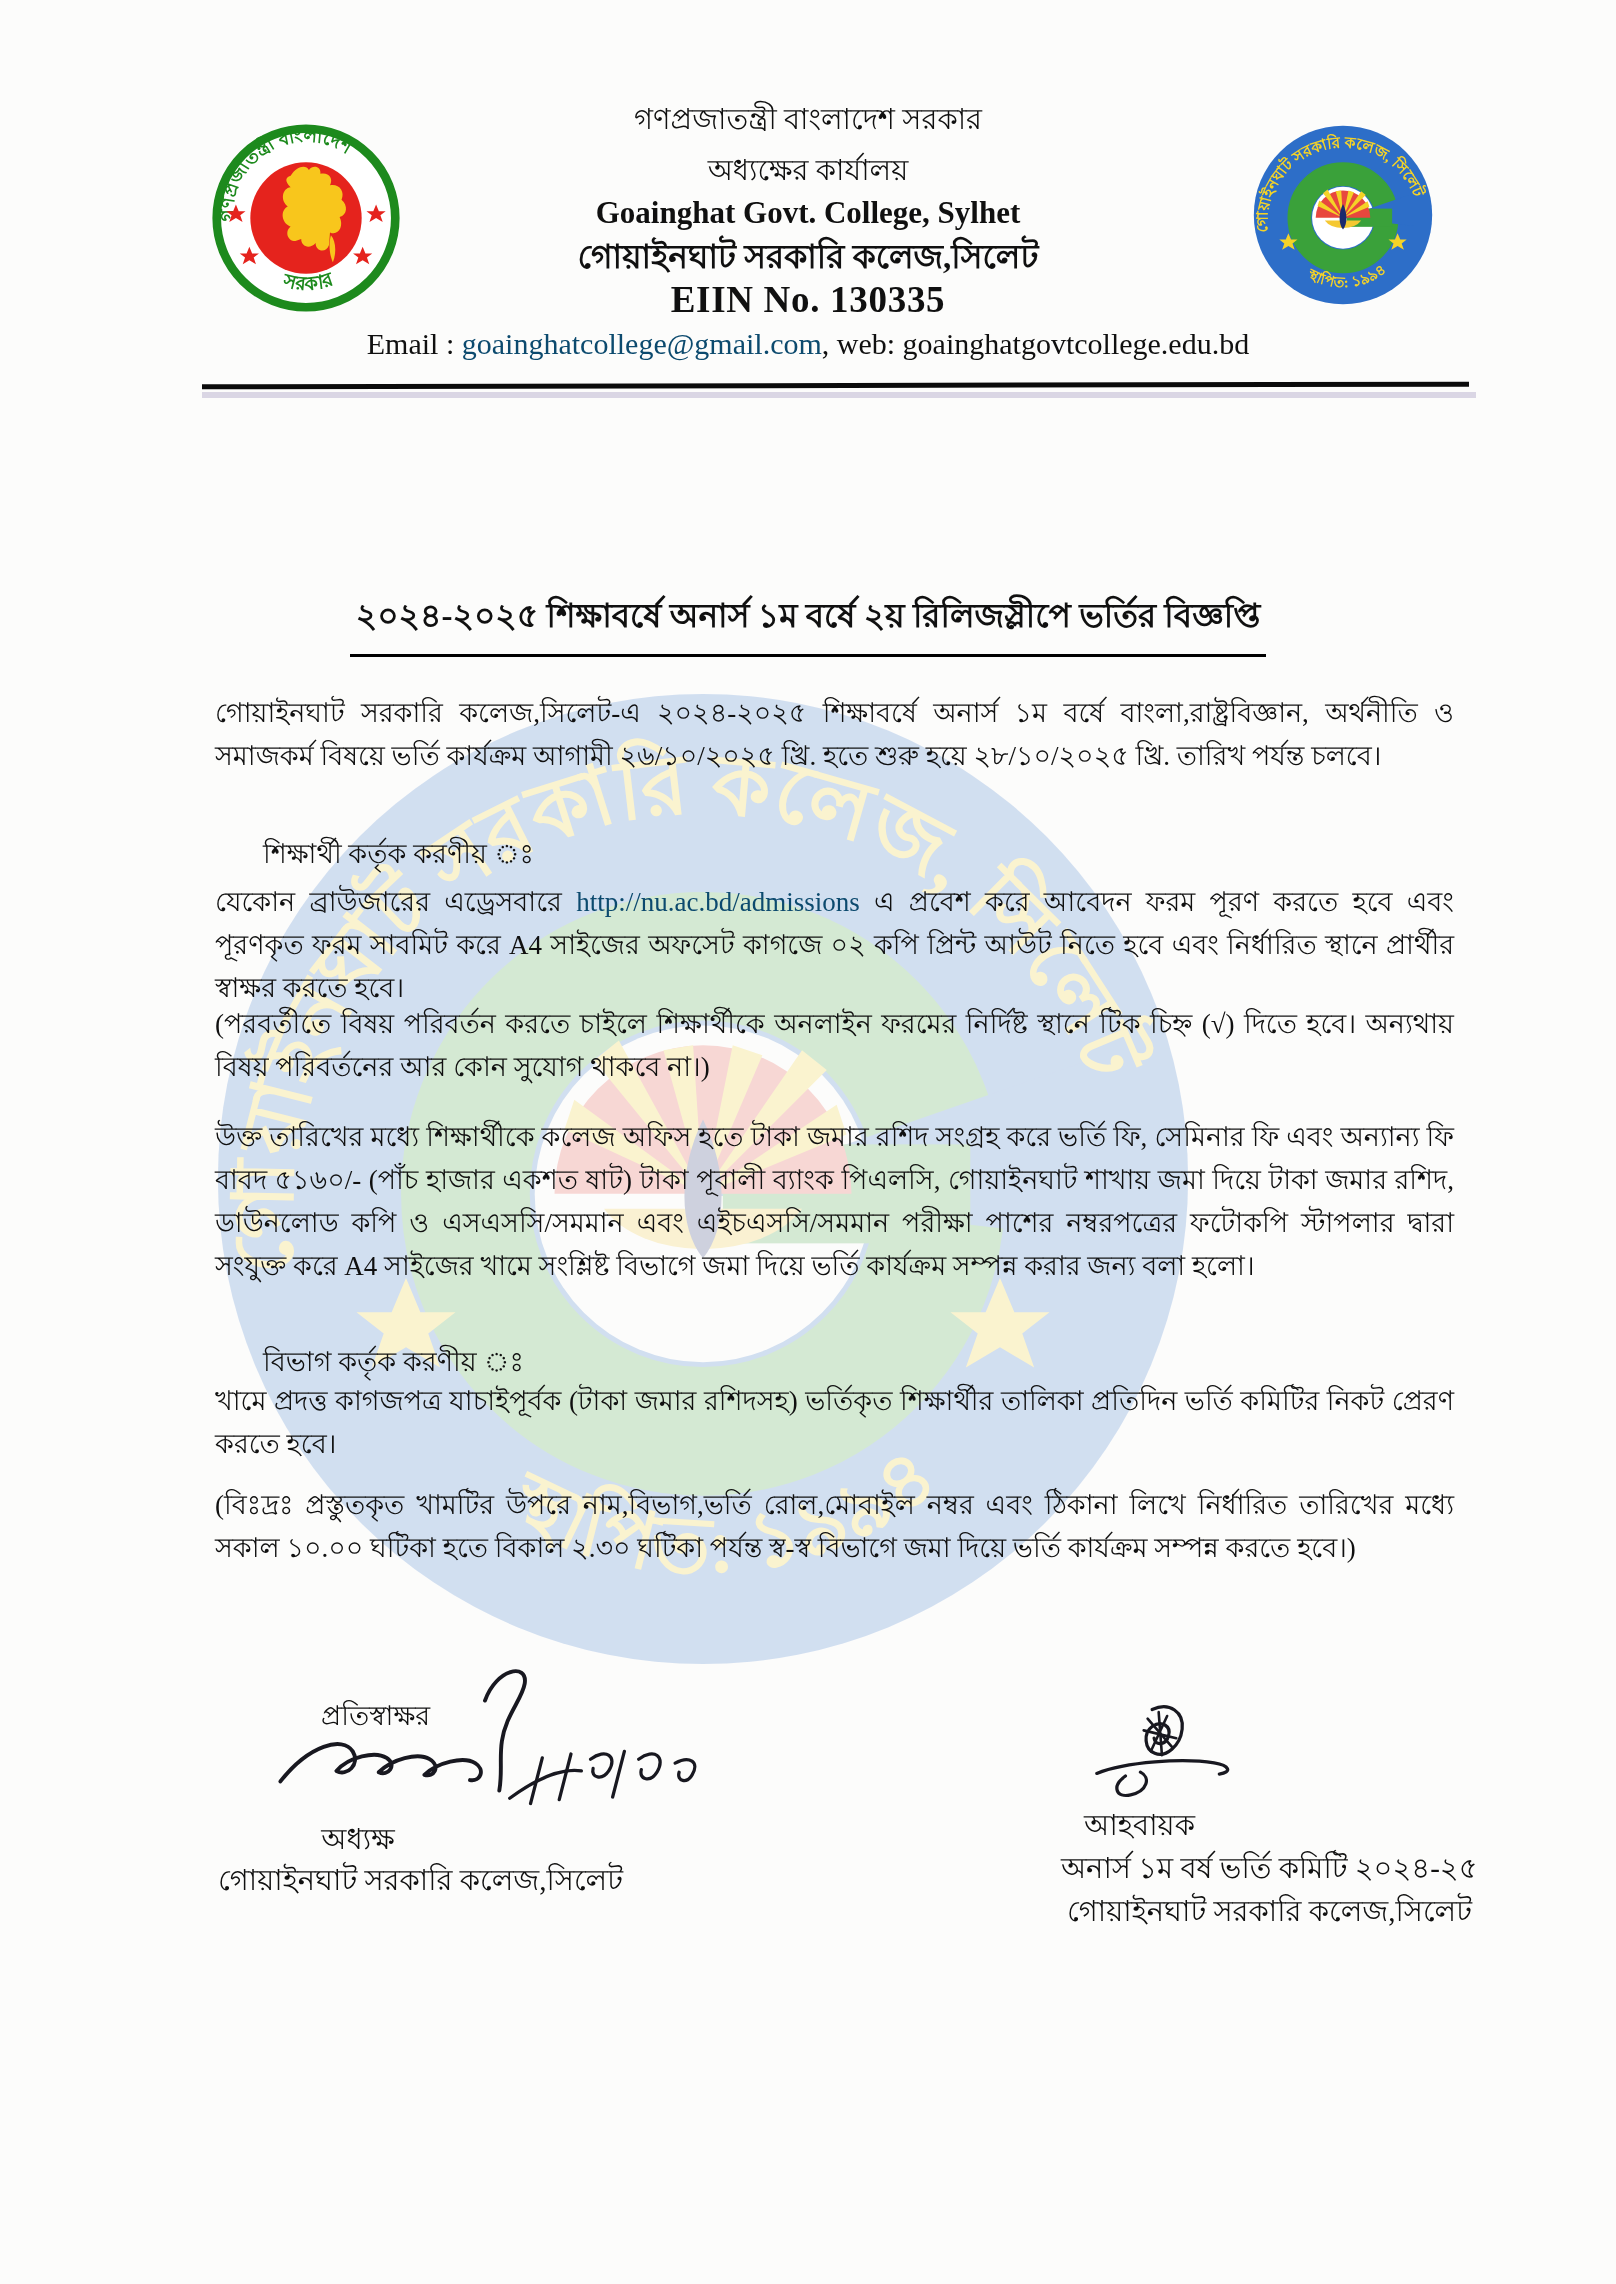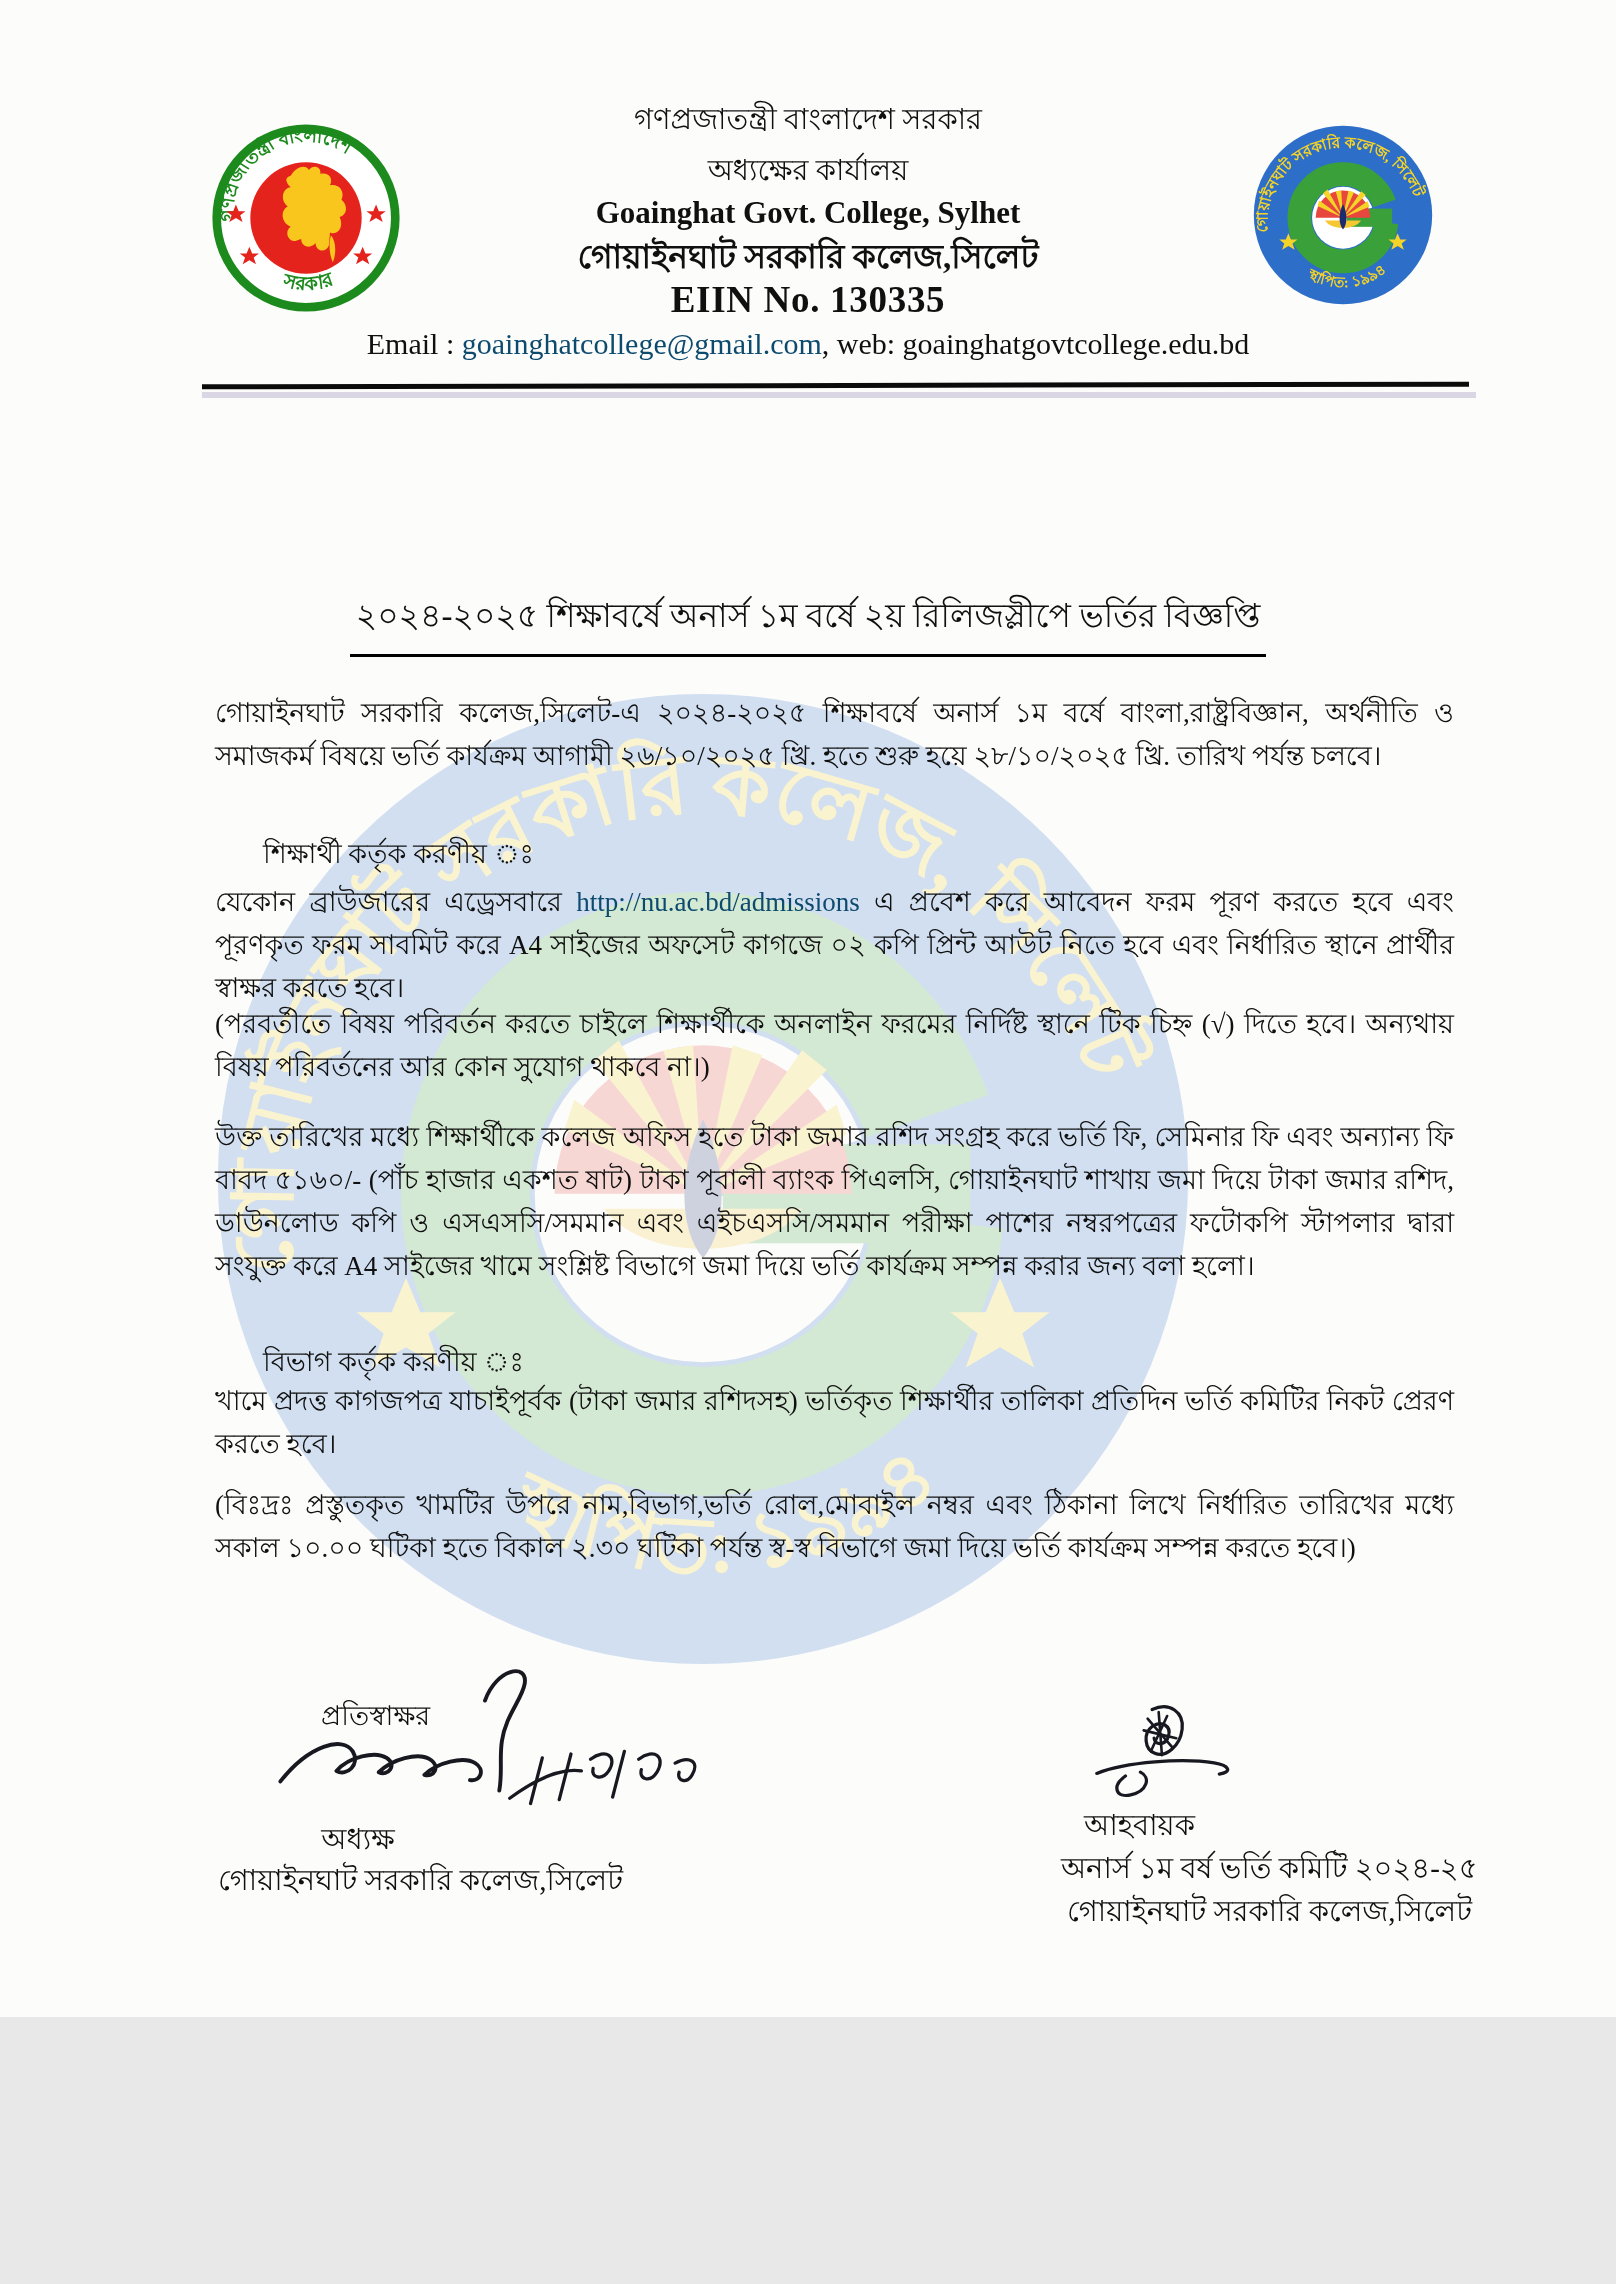--- a/index.html
+++ b/index.html
@@ -1,39 +1,39 @@
 <!DOCTYPE html>
 <html style="font-size:10.4px"><head>
 <meta charset="utf-8">
 <style>
   html,body{margin:0;padding:0;background:#e8e8e8;}
   .page{
     position:relative;
-    width:1616px;height:2017px;
+    width:1616px;height:2284px;
     background:#fcfcfb;
     overflow:hidden;
     font-family:"Liberation Serif",serif;
     color:#101010;
   }
   .abs{position:absolute;}
   .ctr{left:0;width:100%;text-align:center;}
   .hline{white-space:nowrap;}
   .h-govt{top:96px;font-size:29px;}
   .h-office{top:147px;font-size:29px;}
   .h-college-en{top:195px;font-size:31px;font-weight:bold;}
   .h-college-bn{top:231px;font-size:33px;font-weight:bold;}
   .h-eiin{top:278px;font-size:37px;font-weight:bold;letter-spacing:0.7px;}
   .h-email{top:327px;font-size:30px;}
   a.doclink{color:#0c4a6e;cursor:pointer;}
   .rule-black{top:383px;left:202px;width:1267px;height:4.6px;background:#0b0b0b;transform:rotate(-0.12deg);}
   .rule-gray{top:392px;left:202px;width:1274px;height:5.9px;background:#cfc9dc;opacity:.75;}
   .date-line{top:403px;right:232px;font-size:29px;white-space:nowrap;}
   .title-wrap{top:590px;}
   .title-inner{
-    display:inline-block;font-size:33px;font-weight:normal;
+    display:inline-block;font-size:33px;font-weight:bold;
     border-bottom:3.3px solid #000;padding:0 5.2px 7.8px 5.2px;
   }
   .body-text{
     left:215px;width:1239px;
     font-size:27px;line-height:43px;
     text-align:justify;
   }
   .heading{left:215px;font-size:27px;white-space:nowrap;margin-left:48px;}
   .p-intro{top:692px;}
   .sh-student{top:833px;}

